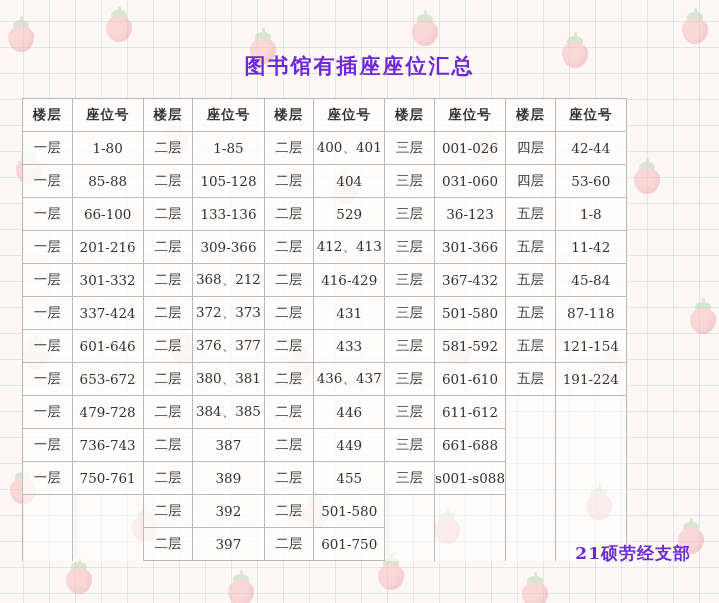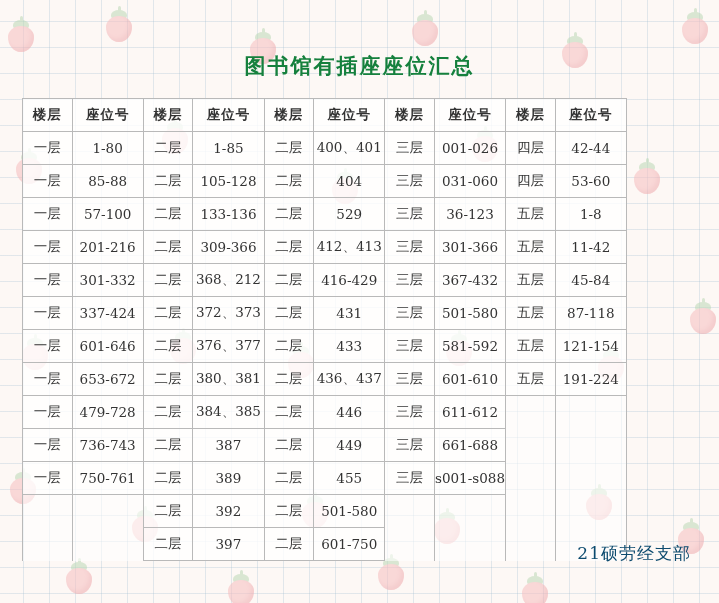--- a/index.html
+++ b/index.html
@@ -66,21 +66,21 @@
   }
 
   
   .title {
     position: absolute;
     top: 52px;
     width: 100%;
     text-align: center;
     font-size: 21px;
     letter-spacing: 2px;
-    color: #15803d;
+    color: #6d28d9;
     font-weight: bold;
     font-family: "DejaVu Serif", serif;
   }
 
   
   .table-wrap {
     position: absolute;
     left: 22px;
     top: 98px;
     width: 605px;
@@ -116,23 +116,24 @@
   }
   col.floor { width: 8.2%; }
   col.seat  { width: 11.8%; }
 
   
   .signature {
     position: absolute;
     right: 28px;
     bottom: 38px;
     font-size: 17px;
-    color: #0c4a6e;
+    color: #6d28d9;
     letter-spacing: 1px;
     font-family: "DejaVu Serif", serif;
+    font-weight: bold;
   }
 </style>
 </head>
 <body>
 
 <div class="paper"></div>
 
 <div id="berry-layer">
     <div class="berry" style="left: 6px; top: 18px;">
       <span class="leaf"></span>
@@ -294,21 +295,21 @@
           <td>105-128</td>
           <td>二层</td>
           <td>404</td>
           <td>三层</td>
           <td>031-060</td>
           <td>四层</td>
           <td>53-60</td>
         </tr>
         <tr>
           <td>一层</td>
-          <td>57-100</td>
+          <td>66-100</td>
           <td>二层</td>
           <td>133-136</td>
           <td>二层</td>
           <td>529</td>
           <td>三层</td>
           <td>36-123</td>
           <td>五层</td>
           <td>1-8</td>
         </tr>
         <tr>

